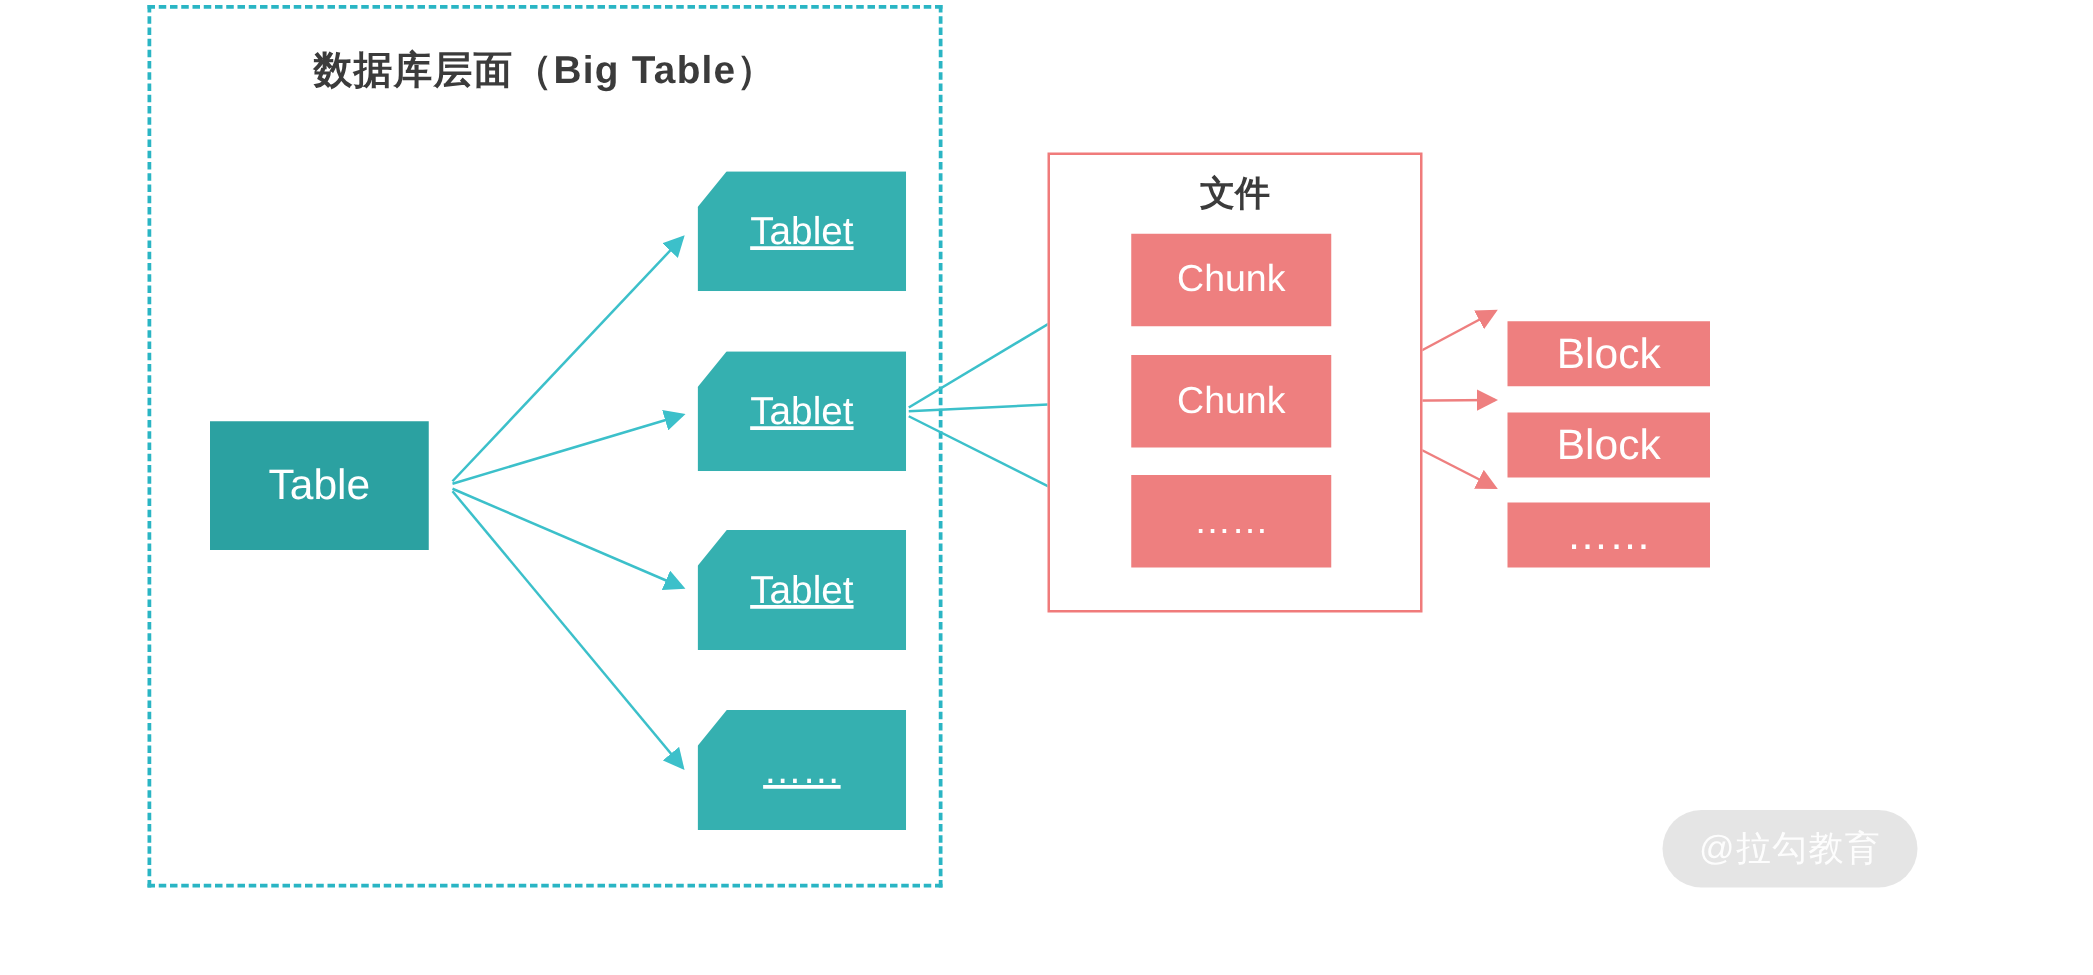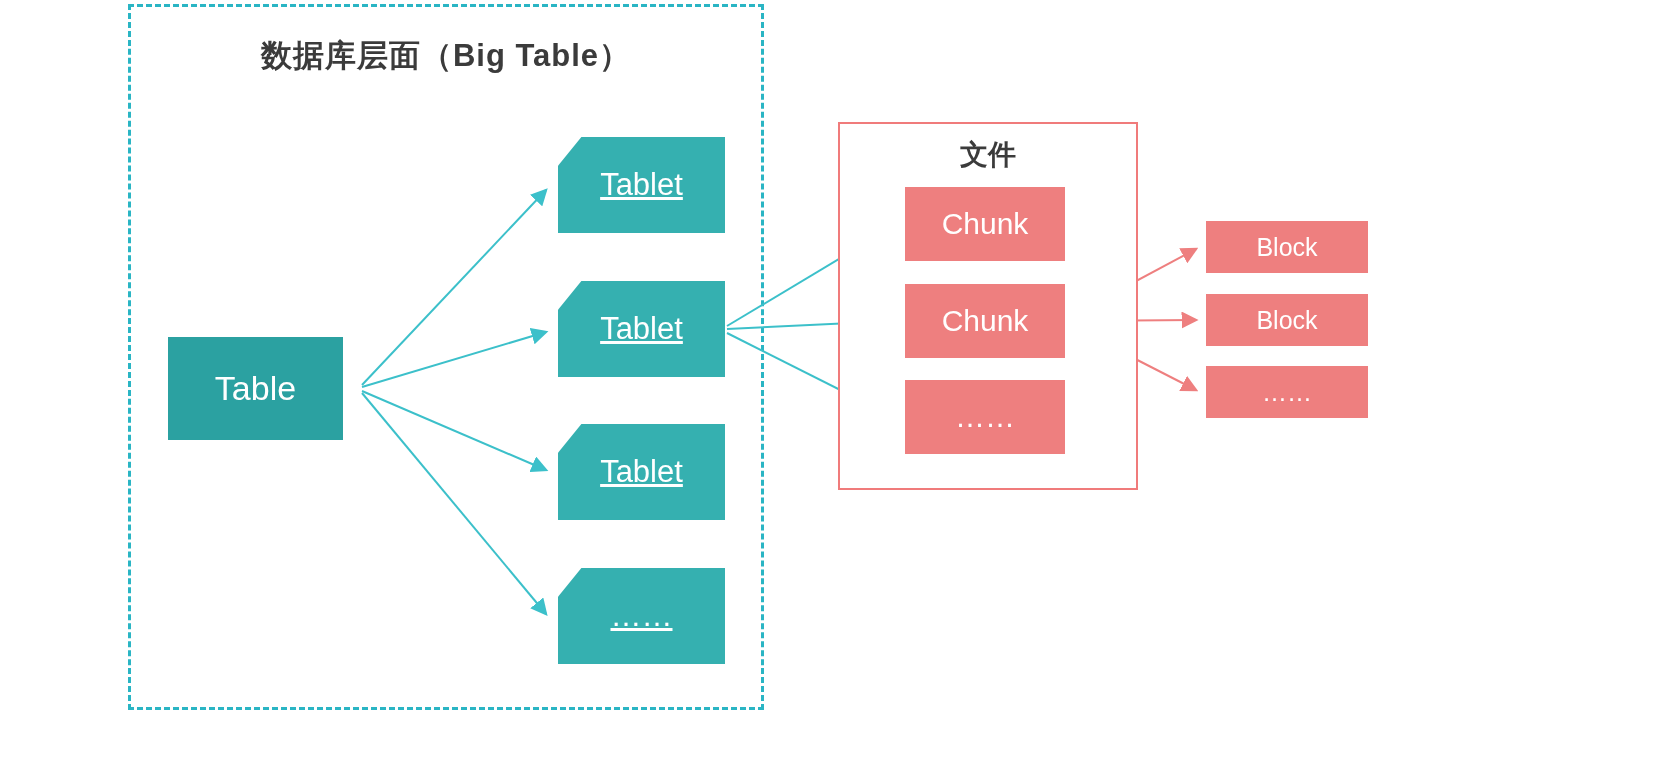--- a/index.html
+++ b/index.html
@@ -19,21 +19,21 @@
   
   .group-box {
     position: absolute;
     top: 4px;
     height: 700px;
     border-width: 3px;
     border-style: dashed;
     background: transparent;
     box-sizing: content-box;
   }
-  .group-left  { left: 128px; width: 630px; border-color: #2ab5c4; }
+  .group-left  { left: 118px; width: 630px; border-color: #2ab5c4; }
   .group-right { left: 800px; width: 576px; border-color: #f07b7b; }
 
   .group-title {
     position: absolute;
     top: 28px;
     left: 0;
     width: 100%;
     text-align: center;
     font-size: 31px;
     font-weight: bold;
@@ -115,24 +115,25 @@
   .chunk-2 { top: 284px; }
   .chunk-3 { top: 380px; }
 
   .block-node {
     position: absolute;
     left: 1206px;
     width: 162px;
     height: 52px;
     background: #ee7f7f;
     color: #ffffff;
-    font-size: 25px;
-    display: flex;
-    align-items: center;
-    justify-content: center;
+    font-size: 34px;
+    display: flex;
+    align-items: center;
+    justify-content: center;
+    margin-top: 36px;
   }
   .block-1 { top: 221px; }
   .block-2 { top: 294px; }
   .block-3 { top: 366px; }
 
   
   .arrow-layer {
     position: absolute;
     left: 0;
     top: 0;
@@ -203,14 +204,15 @@
     <div class="file-label">文件</div>
   </div>
   <div class="chunk-node chunk-1">Chunk</div>
   <div class="chunk-node chunk-2">Chunk</div>
   <div class="chunk-node chunk-3">……</div>
 
   <div class="block-node block-1">Block</div>
   <div class="block-node block-2">Block</div>
   <div class="block-node block-3">……</div>
 
+  <div class="watermark">@拉勾教育</div>
 
 </div>
 
 </body></html>

